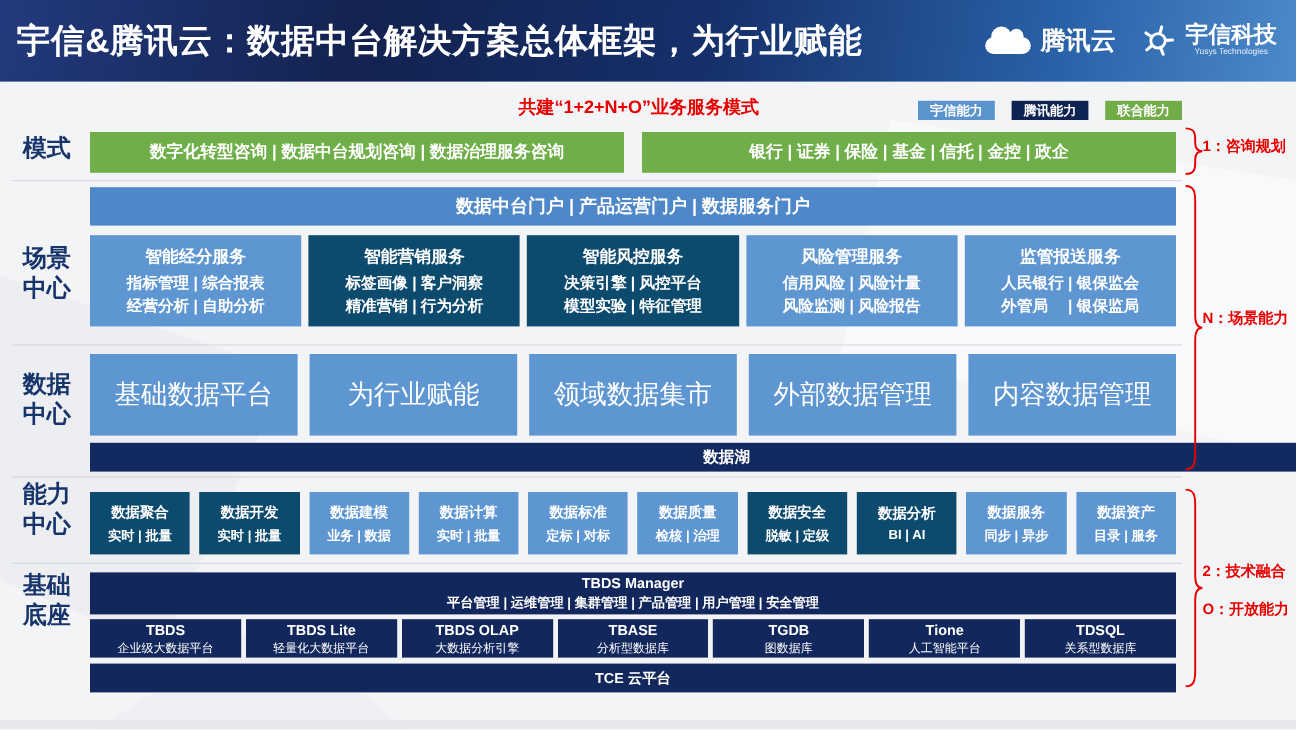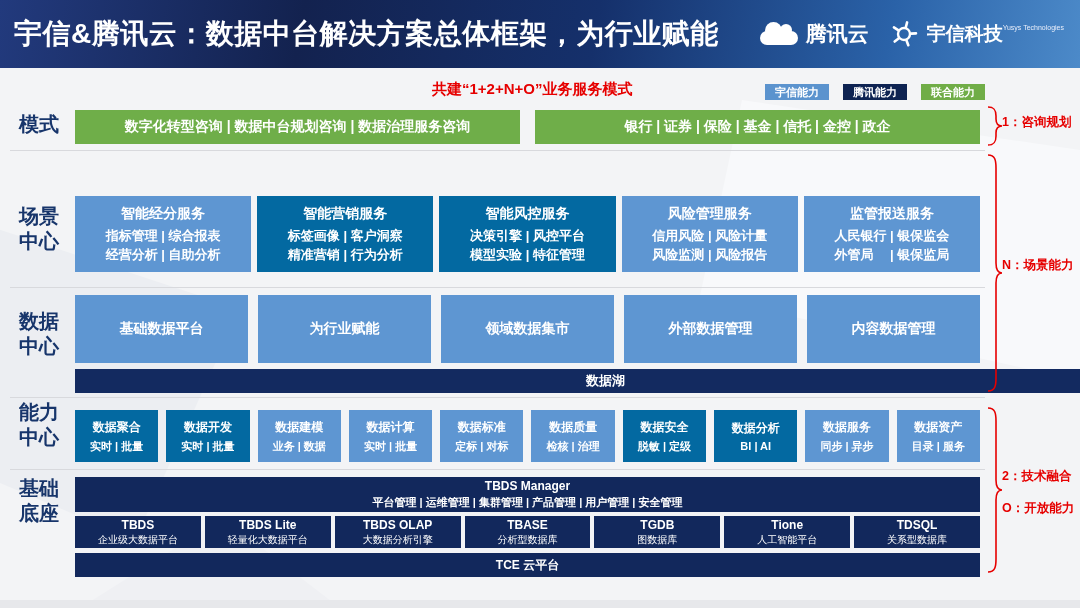--- a/index.html
+++ b/index.html
@@ -16,52 +16,52 @@
   .header { position:absolute; top:0; left:0; width:1080px; height:68px;
     background:linear-gradient(100deg,#223a7d 0%,#13224f 28%,#15306b 55%,#2a62a8 82%,#4c8ac9 100%);
     display:flex; align-items:center; }
   .header-title { color:#fff; font-weight:bold; font-size:28px; margin-left:14px; white-space:nowrap; letter-spacing:0.5px; }
   .logos { position:absolute; right:16px; top:0; height:68px; display:flex; align-items:center; gap:20px; }
   .logo-group { display:flex; align-items:center; gap:8px; color:#fff; }
   .cloud { position:relative; width:38px; height:14px; background:#fff; border-radius:14px; margin-top:8px; }
   .cloud::before { content:''; position:absolute; width:17px; height:17px; background:#fff; border-radius:50%; top:-9px; left:5px; }
   .cloud::after { content:''; position:absolute; width:12px; height:12px; background:#fff; border-radius:50%; top:-7px; right:6px; }
   .logo-text { font-size:21px; font-weight:bold; }
-  .yusys-text-wrap { display:flex; line-height:1.05; }
+  .yusys-text-wrap { display:flex; flex-direction:column; line-height:1.05;align-items:center; }
   .yusys-sub { font-size:7px; color:#e8eefb; }
 
   
   .slogan { position:absolute; left:432px; top:80px; color:#e60000; font-size:15px; font-weight:bold; white-space:nowrap; }
   .legend { position:absolute; right:95px; top:84px; display:flex; gap:14px; }
   .legend-item { width:64px; height:16px; color:#fff; font-size:11px; font-weight:bold; display:flex; align-items:center; justify-content:center; }
   .lg-0 { background:#5b93ce; } .lg-1 { background:#0e2352; } .lg-2 { background:#70ad47; }
 
   
   .row-label { position:absolute; left:8px; width:62px; text-align:center; color:#17356b; font-weight:bold; font-size:20px; line-height:25px; white-space:pre-line; }
   .divider { position:absolute; left:10px; width:975px; height:1px; background:#d8d9dd; }
 
   
   .bx { display:flex; flex-direction:column; align-items:center; justify-content:center; color:#fff; text-align:center; }
   .blue { background:#5e96d2; }
-  .navy { background:#0369a1; }
+  .navy { background:#0c4a6e; }
   .green { background:#6fae49; }
 
   .mode-box { position:absolute; top:110px; height:34px; font-size:14px; font-weight:bold; }
   .mode-1 { left:75px; width:445px; }
   .mode-2 { left:535px; width:445px; }
 
   .portal-bar { position:absolute; left:75px; top:156px; width:905px; height:32px; background:#4f88c8; font-size:15px; font-weight:bold; }
 
   .scene-boxes { position:absolute; left:75px; top:196px; width:905px; height:76px; display:flex; gap:6px; }
   .scene-box { flex:1; }
   .scene-title { font-size:14px; font-weight:bold; margin-bottom:3px; }
   .scene-line { font-size:13px; font-weight:bold; line-height:19px; white-space:pre; }
 
   .data-boxes { position:absolute; left:75px; top:295px; width:905px; height:68px; display:flex; gap:10px; }
-  .data-box { flex:1; font-size:14px; font-weight:bold; }
+  .data-box { flex:1; font-size:22px; font-weight:normal; }
   .lake-bar { position:absolute; left:75px; top:369px; width:1061px; height:24px; background:#132a60; font-size:13px; font-weight:bold; }
 
   .cap-boxes { position:absolute; left:75px; top:410px; width:905px; height:52px; display:flex; gap:8px; }
   .cap-box { flex:1; }
   .cap-title { font-size:12px; font-weight:bold; margin-bottom:3px; }
   .cap-sub { font-size:11px; font-weight:bold; white-space:pre; }
 
   .manager-bar { position:absolute; left:75px; top:477px; width:905px; height:35px; background:#12285c; }
   .manager-title { font-size:12px; font-weight:bold; margin-bottom:2px; }
   .manager-sub { font-size:11px; font-weight:bold; }
@@ -132,20 +132,21 @@
   <div class="row-label" style="top:309px;">数据
 中心</div>
   <div class="row-label" style="top:400px;">能力
 中心</div>
   <div class="row-label" style="top:476px;">基础
 底座</div>
 
   <div class="bx green mode-box mode-1">数字化转型咨询 | 数据中台规划咨询 | 数据治理服务咨询</div>
   <div class="bx green mode-box mode-2">银行 | 证券 | 保险 | 基金 | 信托 | 金控 | 政企</div>
 
+  <div class="bx portal-bar">数据中台门户 | 产品运营门户 | 数据服务门户</div>
   <div class="scene-boxes">
     <div class="bx scene-box blue">
       <div class="scene-title">智能经分服务</div>
       <div class="scene-line">指标管理 | 综合报表</div>
       <div class="scene-line">经营分析 | 自助分析</div>
     </div>
     <div class="bx scene-box navy">
       <div class="scene-title">智能营销服务</div>
       <div class="scene-line">标签画像 | 客户洞察</div>
       <div class="scene-line">精准营销 | 行为分析</div>

